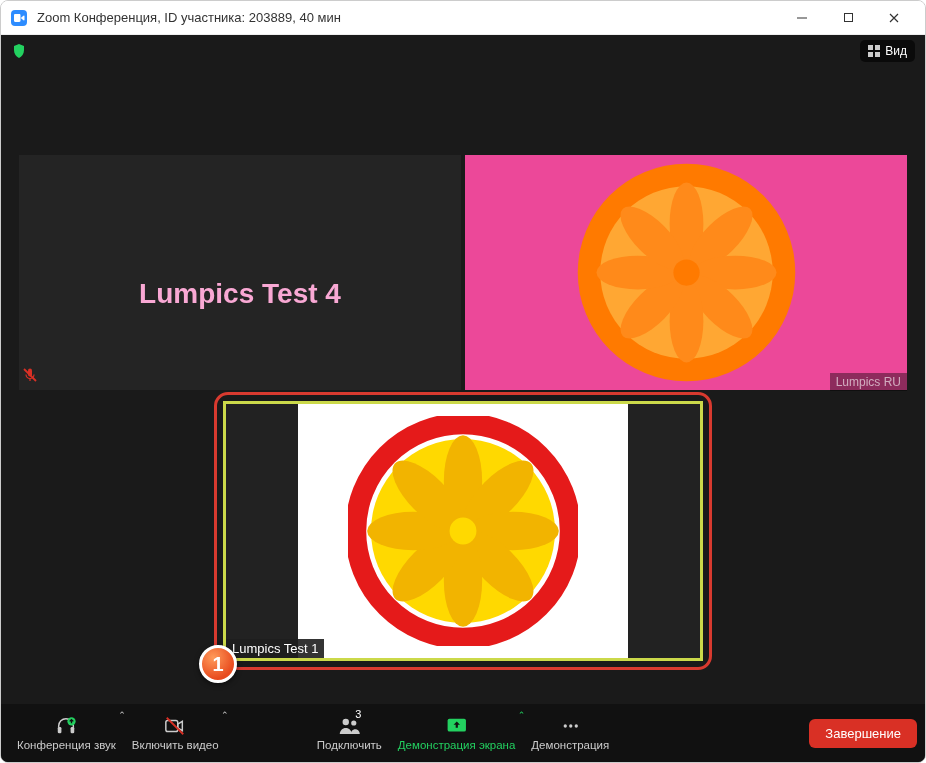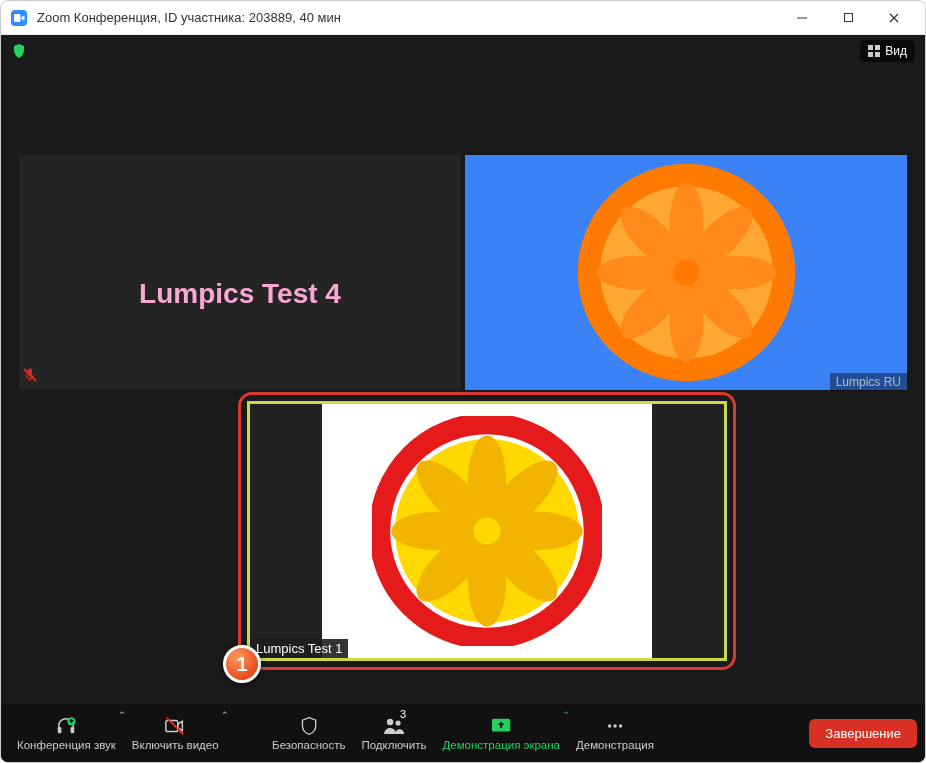--- a/index.html
+++ b/index.html
@@ -74,21 +74,21 @@
     gap: 4px;
   }
   .tile {
     flex: 1;
     background: #242424;
     position: relative;
     display:flex;
     align-items:center;
     justify-content:center;
   }
-  .tile.white { background:#3b82f6; }
+  .tile.white { background:#ec4899; }
   .tile-label {
     position:absolute;
     left:50%;
     top:50%;
     transform:translate(-50%,-50%);
     color:#f9a8d4;
     font-weight:bold;
     font-size:28px;
     white-space:nowrap;
     margin-top:21px;
@@ -111,21 +111,20 @@
     position:absolute;
     top: 357px;
     left: 50%;
     transform: translateX(-50%);
     width: 498px;
     height: 278px;
     border: 3px solid #d83a2f;
     border-radius: 14px;
     padding: 6px;
     background: #1a1a1a;
-    margin-left: 24px;
   }
   .speaker-inner {
     width:100%;
     height:100%;
     border: 3px solid #cbd94a;
     background:#000;
     position:relative;
     display:flex;
   }
   .spk-side { flex:0 0 72px; background:#222; }
@@ -341,28 +340,20 @@
               <rect x="2" y="6" width="13" height="12" rx="2" fill="none" stroke="#ccc" stroke-width="1.6"></rect>
               <path d="M15 10l5-3v10l-5-3z" fill="none" stroke="#ccc" stroke-width="1.6"></path>
               <path d="M3 3l18 18" stroke="#d93025" stroke-width="2"></path>
             </svg>
         </span>
         <span class="lbl">Включить видео</span>
         <span class="caret">⌃</span>
       </div>
 
       <div class="centered-group">
-        <div class="tbtn">
-          <span class="ic">
-            <svg width="20" height="20" viewBox="0 0 24 24">
-                <path d="M12 2l8 3v6c0 5.5-3.4 9.3-8 11-4.6-1.7-8-5.5-8-11V5l8-3z" fill="none" stroke="#ccc" stroke-width="1.6"></path>
-              </svg>
-          </span>
-          <span class="lbl">Безопасность</span>
-        </div>
 
         <div class="tbtn">
           <span class="ic">
             <svg width="24" height="20" viewBox="0 0 24 20">
                 <circle cx="8" cy="6" r="3.2" fill="#ccc"></circle>
                 <circle cx="16" cy="7" r="2.6" fill="#ccc"></circle>
                 <path d="M2 18c0-3.3 2.7-6 6-6s6 2.7 6 6" fill="#ccc"></path>
                 <path d="M13 18c0-2.5 1.8-4.8 4.5-4.8S22 15.5 22 18" fill="#ccc"></path>
               </svg>
           </span>

